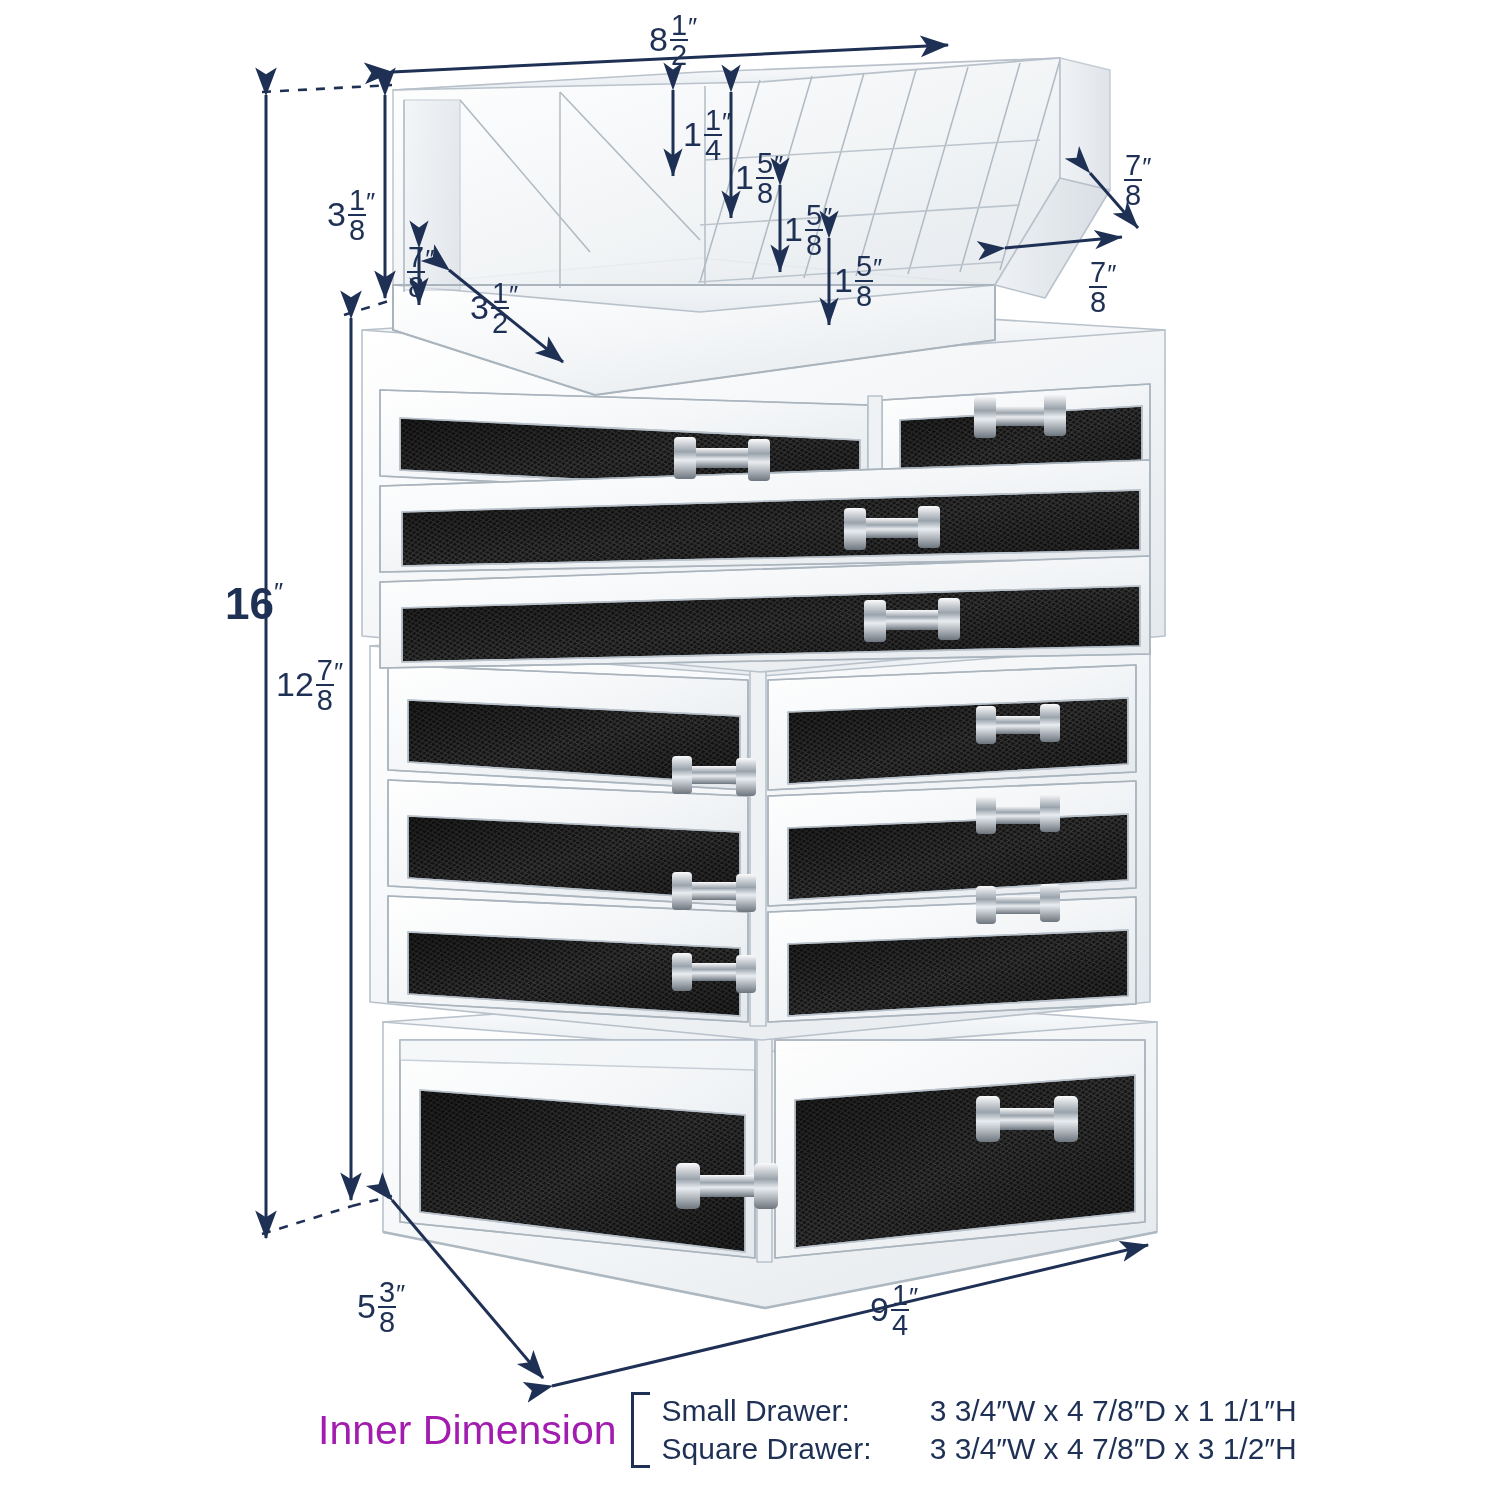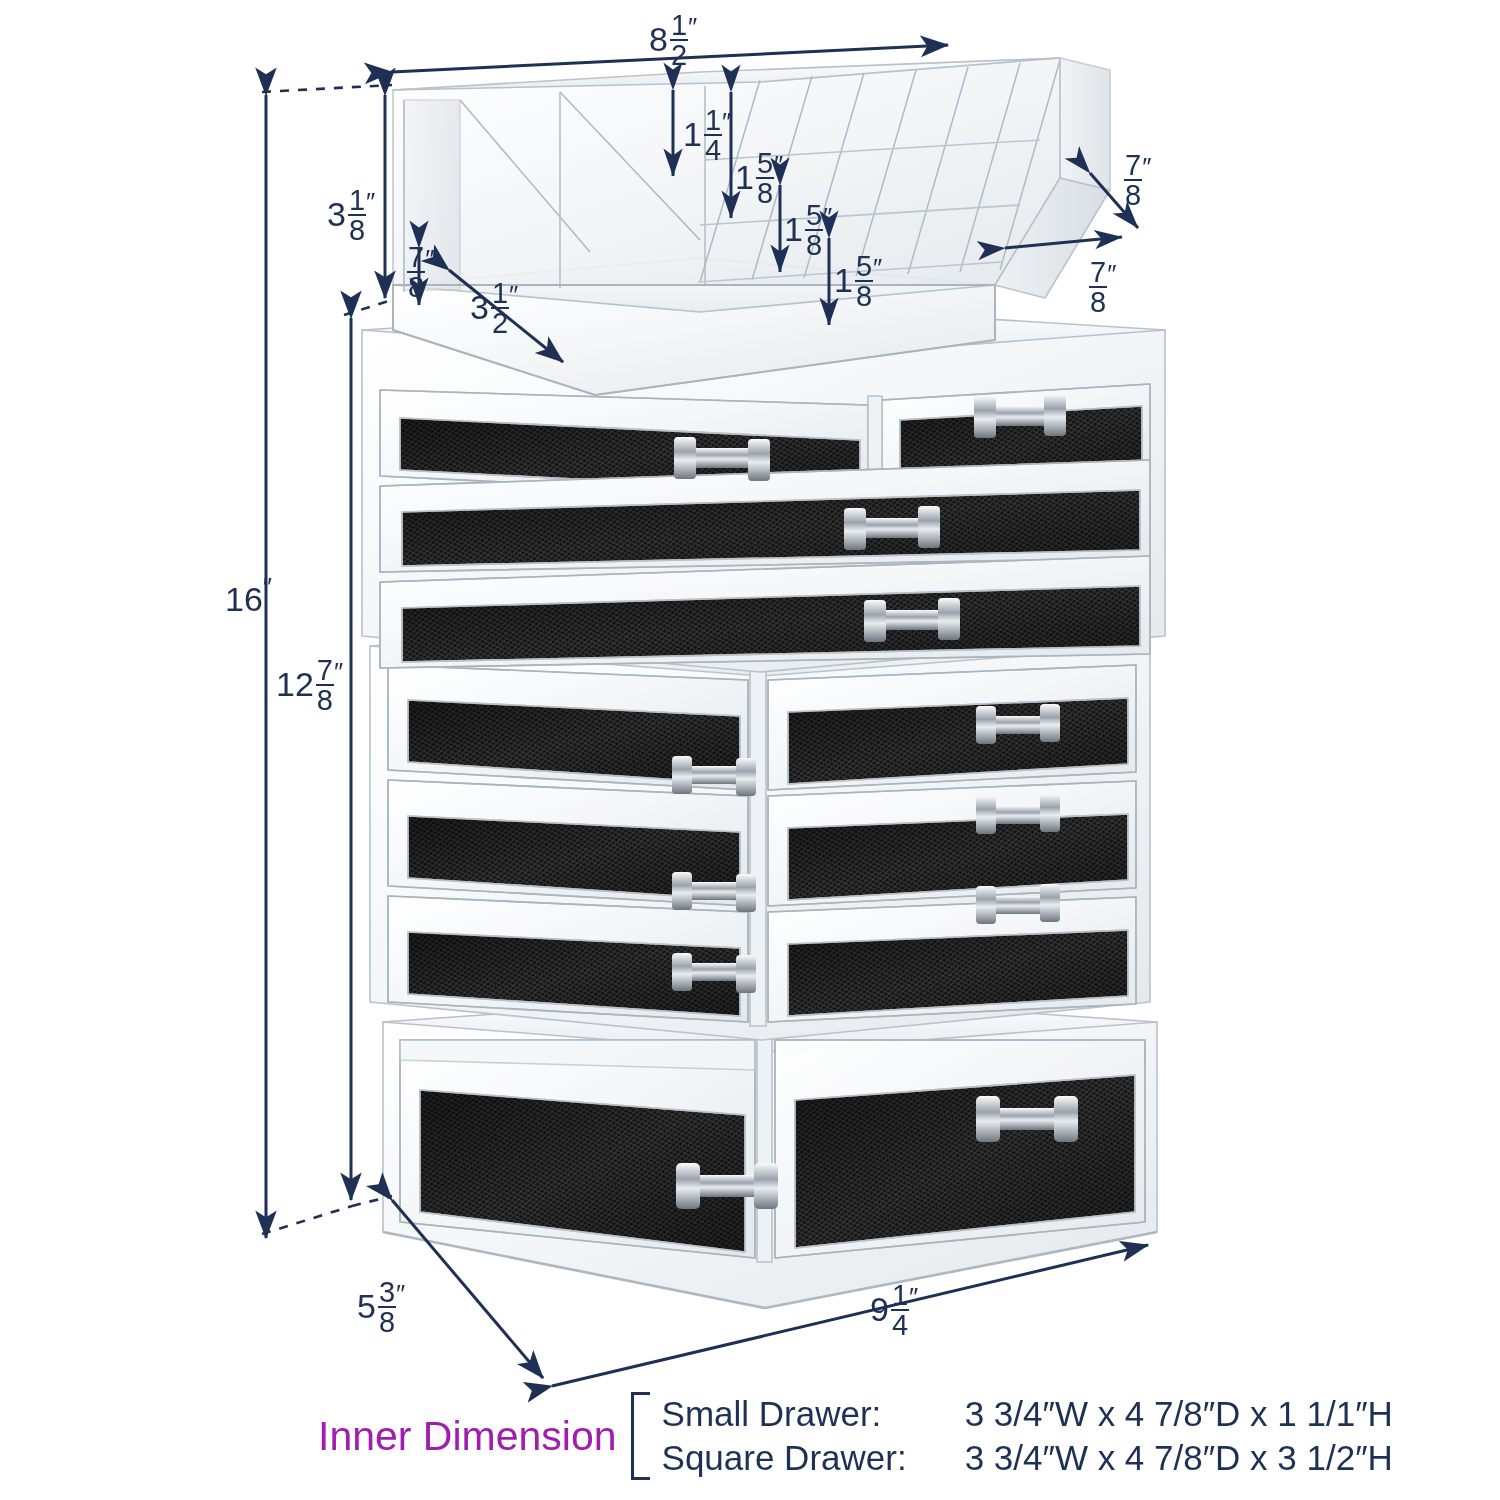--- a/index.html
+++ b/index.html
@@ -8,28 +8,28 @@
   #stage{position:absolute;inset:0;width:1500px;height:1500px;}
   svg.layer{position:absolute;left:0;top:0;width:1500px;height:1500px;overflow:visible;}
   .dimtext{position:absolute;color:#1f3055;font-size:30px;line-height:1;white-space:nowrap;
            display:flex;align-items:center;}
   .frac{display:inline-flex;flex-direction:column;align-items:center;justify-content:center;
         line-height:0.98;margin-left:2px;position:relative;top:1px;}
   .frac .num{font-size:29px;padding:0 1px;}
   .frac .den{font-size:29px;padding:0 1px;border-top:2.4px solid #1f3055;}
   .whole{font-size:34px;}
   .inchmark{font-size:26px;position:relative;top:-12px;left:0px;}
-  .plain{font-size:34px;}
+  .plain{font-size:44px;font-weight:bold;}
   
   #innerdim{position:absolute;left:318px;top:1392px;display:flex;align-items:center;}
   #innerdim .idlabel{font-size:41px;color:#a21caf;padding-right:14px;}
   #innerdim .brk{width:16px;align-self:stretch;border:3px solid #1f3055;border-right:none;
                  margin-right:12px;}
   #innerdim table{border-collapse:collapse;}
-  #innerdim td{font-size:35px;color:#1f3055;padding:2px 0;vertical-align:baseline;
+  #innerdim td{font-size:30px;color:#1f3055;padding:2px 0;vertical-align:baseline;
                white-space:nowrap;}
   #innerdim td.k{padding-right:58px;}
 </style>
 </head>
 <body>
 
 <div id="stage">
 
   <svg class="layer" viewBox="0 0 1500 1500">
     <defs>

